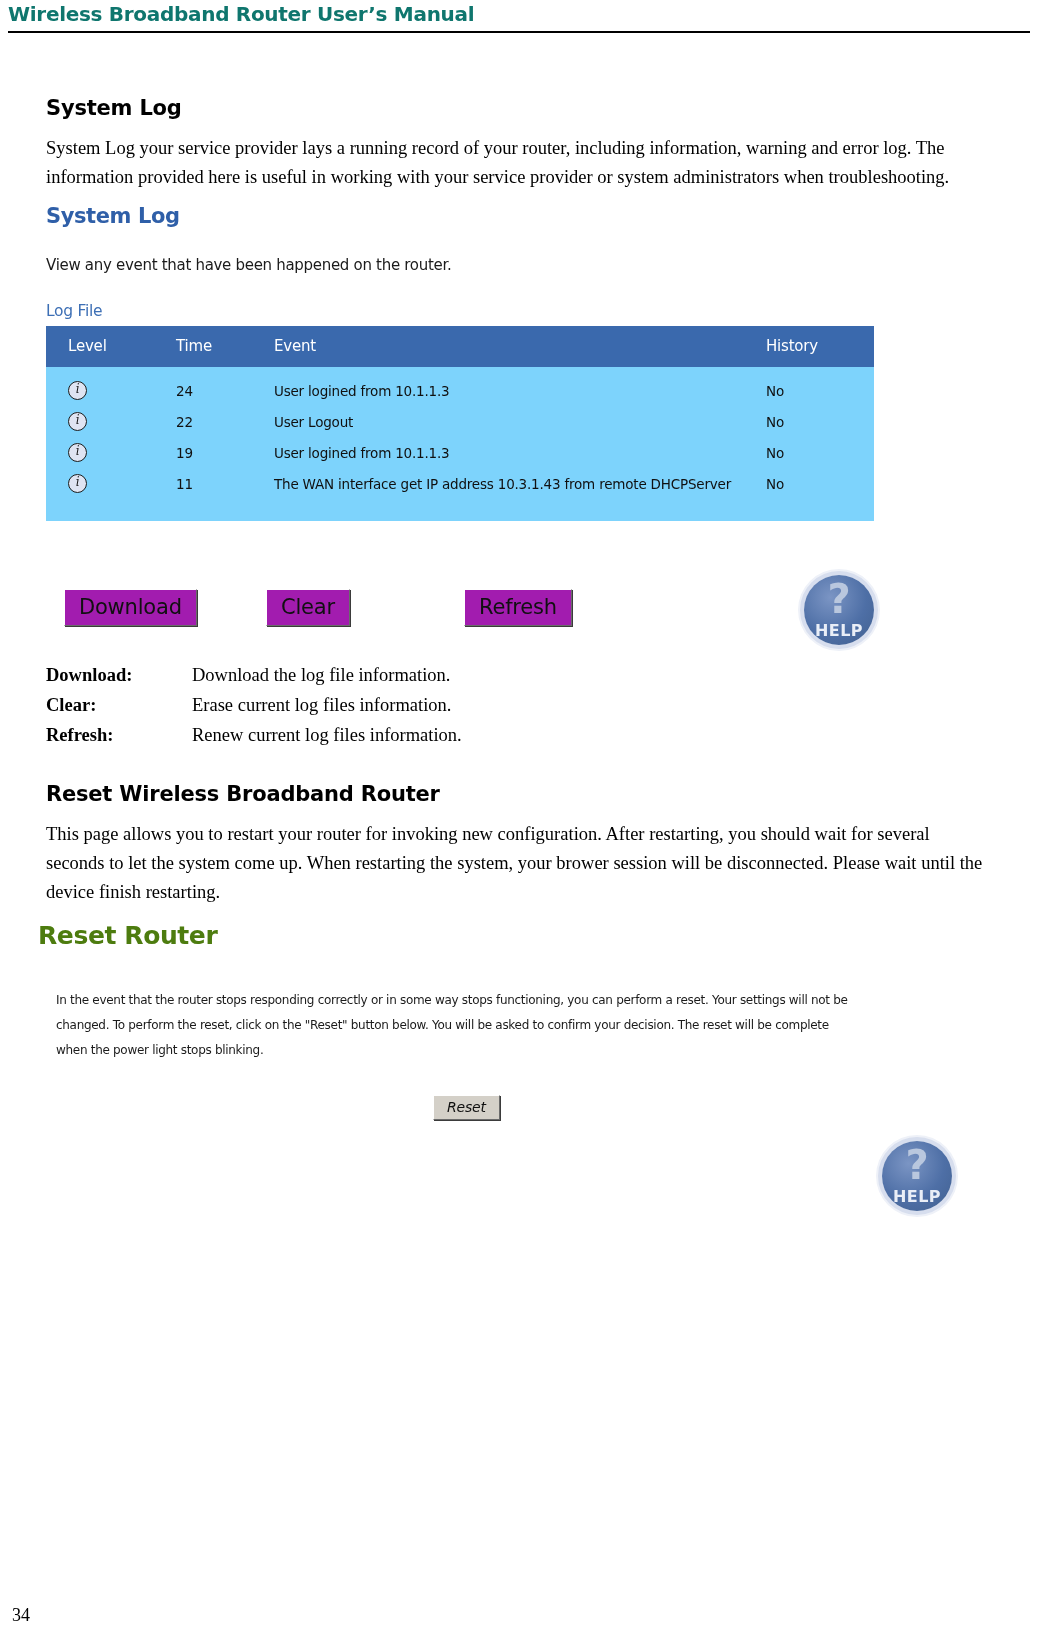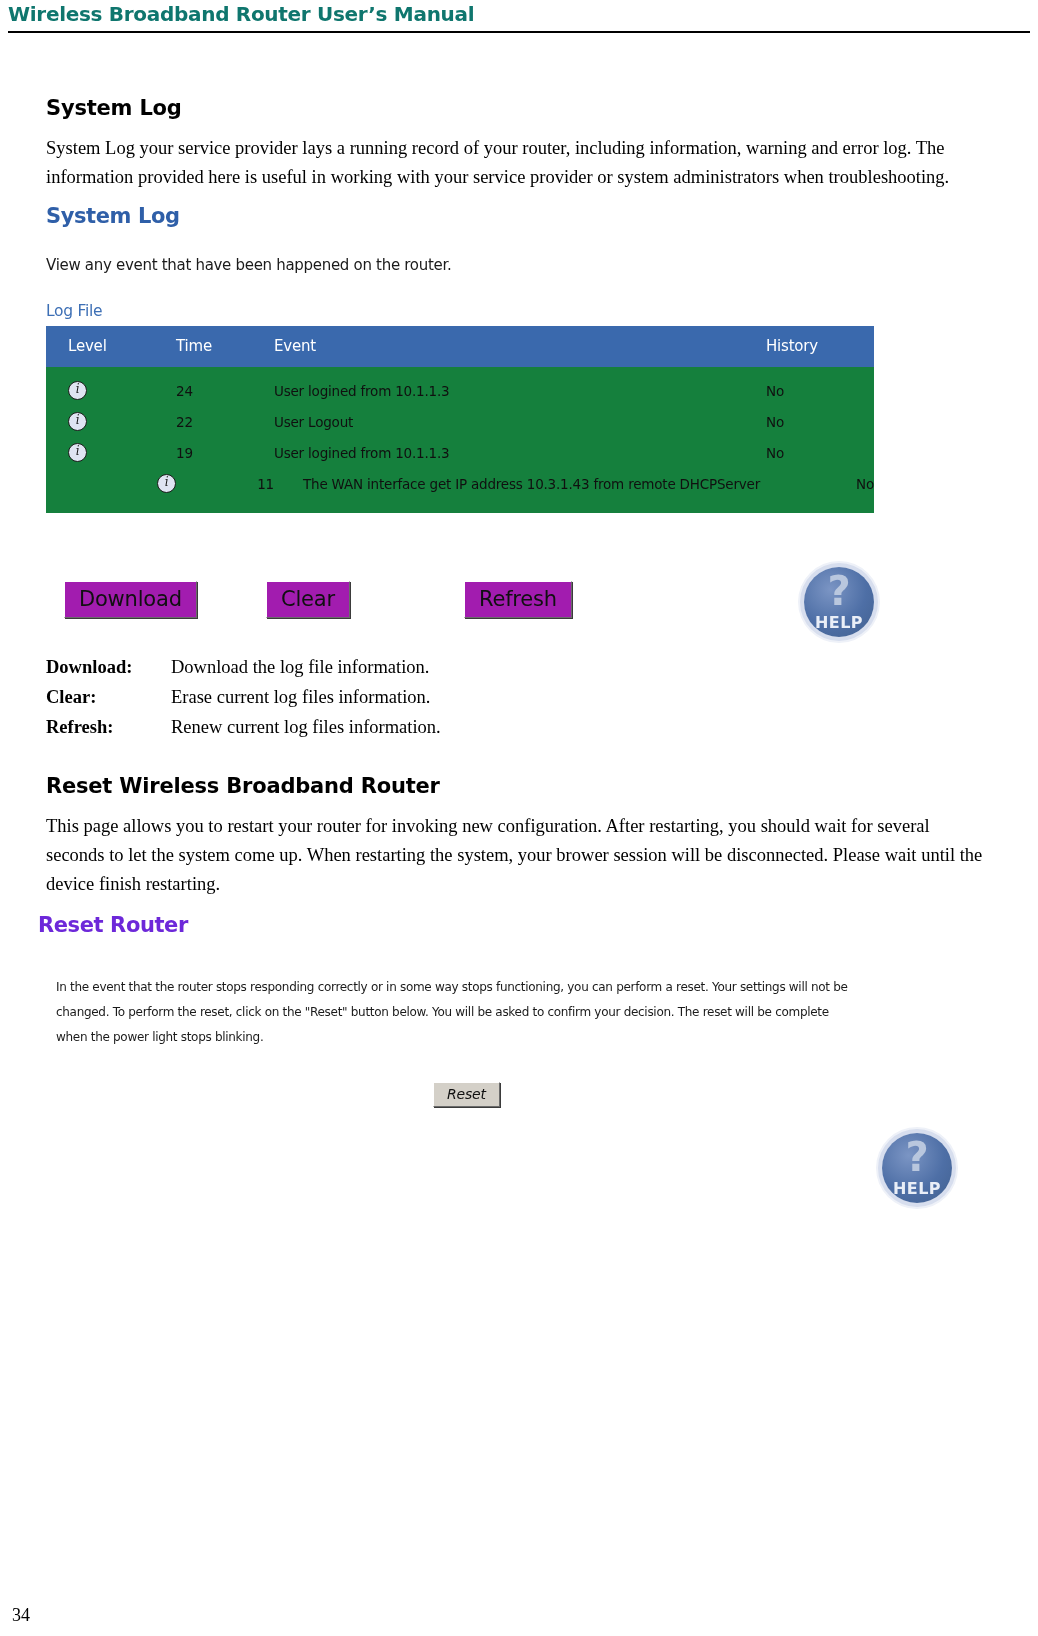--- a/index.html
+++ b/index.html
@@ -115,32 +115,32 @@
     font-weight: normal;
     font-size: 15px;
     padding: 11px 0 12px 0;
     letter-spacing: -0.2px;
   }
   table.log-table thead th.col-level   { width: 108px; padding-left: 22px; }
   table.log-table thead th.col-time    { width: 98px; }
   table.log-table thead th.col-event   { width: auto; }
   table.log-table thead th.col-history { width: 108px; text-align: left; padding-left: 6px; }
 
-  table.log-table tbody tr { background: #15803d; }
+  table.log-table tbody tr { background: #7dd3fc; }
   table.log-table tbody td {
     padding: 6px 0 6px 0;
     color: #101010;
     font-size: 13.5px;
     letter-spacing: -0.2px;
     vertical-align: middle;
   }
   table.log-table tbody td.cell-level   { padding-left: 22px; }
   table.log-table tbody td.cell-history { padding-left: 6px; }
   table.log-table tbody tr:first-child td { padding-top: 14px; }
-  table.log-table tbody tr:last-child  td { padding-bottom: 20px; text-align: right; }
+  table.log-table tbody tr:last-child  td { padding-bottom: 28px; }
 
   .info-icon {
     display: inline-block;
     width: 17px;
     height: 17px;
     border: 1.4px solid #1c1c1c;
     border-radius: 50%;
     position: relative;
     background: #dfe4f2;
     vertical-align: middle;
@@ -216,20 +216,21 @@
     color: #e9eef7;
     letter-spacing: 0.4px;
   }
   .help-sys { right: 118px; top: 10px; }
 
   
   .def-list { margin-top: 22px; }
   .def-row {
     display: flex;
     margin-bottom: 9px;
+    gap: 21px;
   }
   .def-term {
     width: 125px;
     flex: 0 0 125px;
     font-family: "Liberation Serif", serif;
     font-weight: bold;
     font-size: 18.5px;
     color: #000;
   }
   .def-desc {
@@ -241,23 +242,23 @@
   
   .reset-shot {
     position: relative;
     margin-top: 14px;
     margin-left: -8px;
     width: 930px;
     height: 330px;
   }
   .reset-title {
     font-family: "DejaVu Sans", sans-serif;
-    font-size: 21px;
-    font-weight: bold;
-    color: #6d28d9;
+    font-size: 25px;
+    font-weight: bold;
+    color: #4d7c0f;
     letter-spacing: -0.4px;
   }
   .reset-body {
     margin-top: 38px;
     margin-left: 18px;
     width: 800px;
     font-family: "DejaVu Sans", sans-serif;
     font-size: 12px;
     line-height: 25px;
     color: #1b1b1b;

